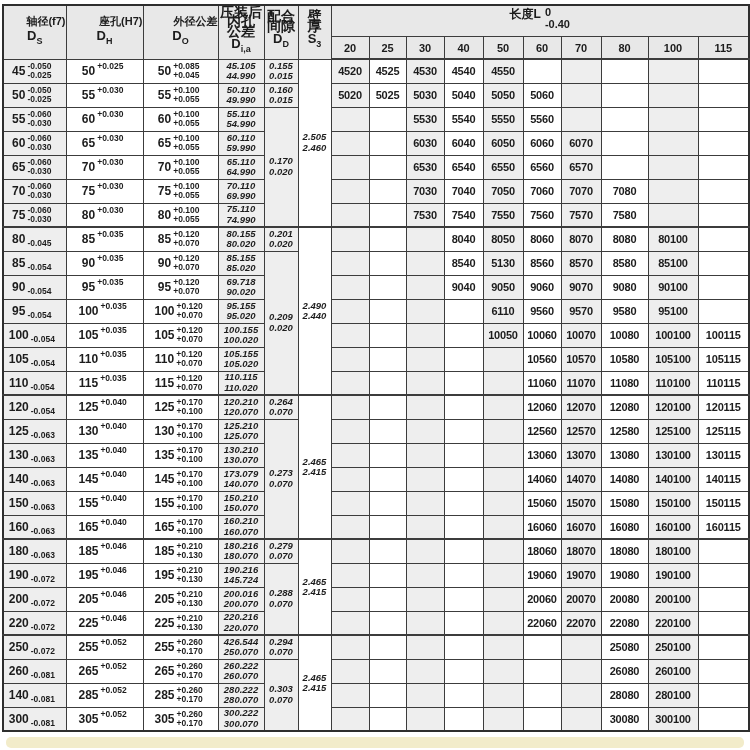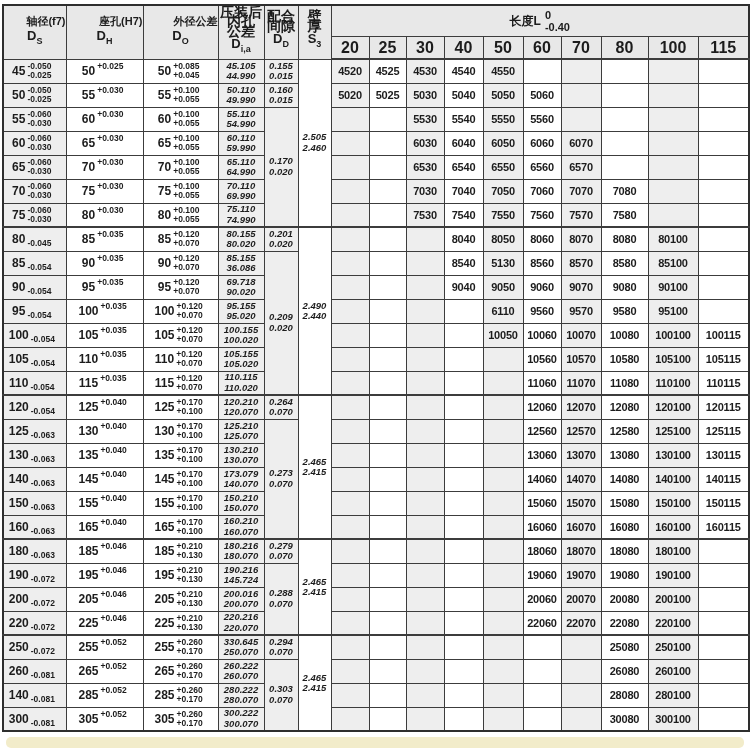--- a/index.html
+++ b/index.html
@@ -11,23 +11,23 @@
   thead th{background:#e8e8e8;}
   thead tr:last-child th{border-bottom-width:2px;}
   tr.group-start td{border-top-width:2px;}
   tbody tr{height:24px;}
   .c-gray{background:#eeeeee;}
   .c-white{background:#ffffff;}
   .h-title{font-size:11px;line-height:13px;text-align:right;}
   .h-small{font-size:14px;line-height:9.5px;text-align:center;}
   .h-sym{font-size:13px;line-height:15px;text-align:center;}
   .h-sym sub{font-size:9px;}
-  .len-head{display:flex;align-items:center;justify-content:center;gap:4px;font-size:12px;height:100%;}
+  .len-head{display:flex;justify-content:center;gap:4px;font-size:12px;height:100%;}
   .tolstack{display:flex;flex-direction:column;font-size:11px;line-height:12px;text-align:left;}
-  .len-h{font-size:16px;text-align:center;height:21px;}
+  .len-h{font-size:11px;text-align:center;height:21px;}
   .cm{display:flex;align-items:center;justify-content:center;gap:2px;height:100%;}
   .num{font-size:12px;}
   .stk{display:flex;flex-direction:column;justify-content:center;font-size:8.5px;line-height:9px;text-align:left;min-width:30px;}
   .stk i{font-style:normal;min-height:9px;}
   td.two{font-size:9.5px;text-align:center;font-style:italic;}
   td.two div{line-height:10.5px;}
   td.len{font-size:11px;text-align:center;letter-spacing:-0.2px;}
   .bottom-strip{position:absolute;left:6px;right:6px;bottom:2px;height:11px;border-radius:5px;}
 </style>
 </head>
@@ -498,21 +498,21 @@
             <div class="cm">
               <span class="num">90</span>
               <span class="stk">
                 <i>+0.120</i>
                 <i>+0.070</i>
               </span>
             </div>
           </td>
           <td class="two c-gray">
             <div>85.155</div>
-            <div>36.086</div>
+            <div>85.020</div>
           </td>
           <td class="two c-gray" rowspan="6">
             <div>0.209</div>
             <div>0.020</div>
           </td>
           <td class="len c-gray"></td>
           <td class="len c-white"></td>
           <td class="len c-gray"></td>
           <td class="len c-white">8540</td>
           <td class="len c-gray">5130</td>
@@ -1213,21 +1213,21 @@
           <td class="c-white">
             <div class="cm">
               <span class="num">255</span>
               <span class="stk">
                 <i>+0.260</i>
                 <i>+0.170</i>
               </span>
             </div>
           </td>
           <td class="two c-gray">
-            <div>330.645</div>
+            <div>426.544</div>
             <div>250.070</div>
           </td>
           <td class="two c-gray">
             <div>0.294</div>
             <div>0.070</div>
           </td>
           <td class="two c-white" rowspan="4">
             <div>2.465</div>
             <div>2.415</div>
           </td>

